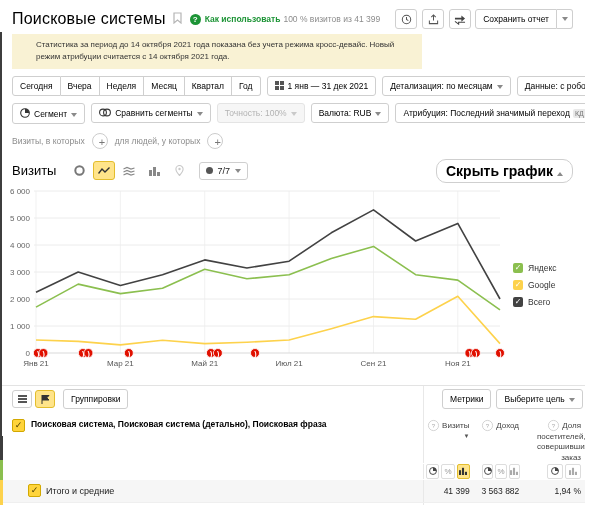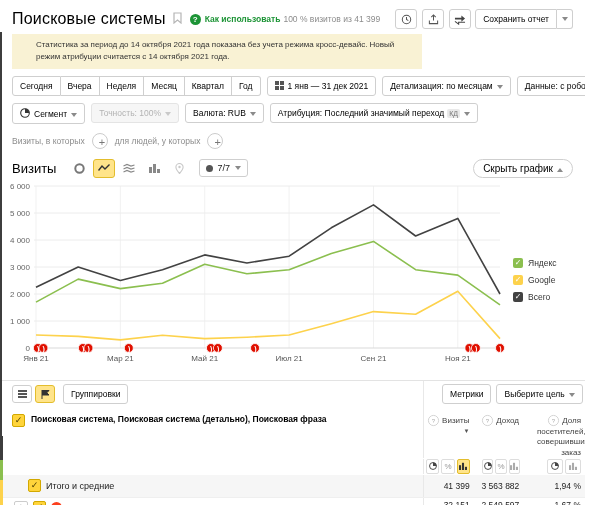--- a/index.html
+++ b/index.html
@@ -40,21 +40,21 @@
   .filters{margin:9px 12px 0 12px;display:flex;align-items:center;gap:7px;color:#8c8c8c;font-size:8.5px;}
   .plus-btn{width:16px;height:16px;border:1px solid #ccc;border-radius:50%;background:#fff;color:#777;
       font-size:11px;line-height:14px;text-align:center;cursor:pointer;}
   
   .chart-head{margin:10px 12px 0 12px;display:flex;align-items:center;}
   .chart-title{font-size:13px;color:#000;margin-right:12px;}
   .ctype{width:20px;height:17px;display:flex;align-items:center;justify-content:center;border:1px solid transparent;
       border-radius:3px;margin-right:3px;cursor:pointer;}
   .ctype.sel{background:#ffe48a;border-color:#e3bd2d;}
   .goal-dd{border:1px solid #cfcfcf;border-radius:3px;padding:3px 6px;display:flex;align-items:center;gap:4px;margin-left:6px;cursor:pointer;}
-  .pill{border:1px solid #cfcfcf;border-radius:10px;padding:3px 9px;font-size:10px;background:#fff;cursor:pointer;}
+  .pill{border:1px solid #cfcfcf;border-radius:10px;padding:3px 9px;font-size:14px;background:#fff;cursor:pointer;font-weight:bold;}
   
   .chart-wrap{display:flex;margin-top:2px;}
   .legend{padding-top:78px;padding-left:8px;}
   .lg-item{display:flex;align-items:center;margin-bottom:7px;cursor:pointer;}
   .swatch{width:10px;height:10px;border-radius:2px;color:#fff;font-size:8px;line-height:10px;text-align:center;margin-right:5px;}
   .lg-label{font-size:8.5px;color:#333;}
   
   .tbl-sep{margin-top:8px;border-top:1px solid #e3e3e3;}
   .rgt{width:162px;border-left:1px solid #e8e8e8;display:flex;align-items:center;box-sizing:border-box;}
   .tbl-controls{display:flex;align-items:center;height:27px;}
@@ -165,20 +165,28 @@
   </div>
 
   <div class="row">
     <button class="btn">
       <span class="ic">
         <svg width="10" height="10" viewBox="0 0 10 10">
             <circle cx="5" cy="5" r="4.3" fill="none" stroke="#333" stroke-width="1.1"></circle>
             <path d="M5 5V.7A4.3 4.3 0 0 1 9.3 5z" fill="#333"></path>
           </svg>
       </span><span>Сегмент</span><span class="caret"></span>
+    </button>
+    <button class="btn">
+      <span class="ic">
+        <svg width="12" height="9" viewBox="0 0 12 9">
+            <circle cx="4" cy="4.5" r="3.4" fill="none" stroke="#333" stroke-width="1.1"></circle>
+            <circle cx="8" cy="4.5" r="3.4" fill="none" stroke="#333" stroke-width="1.1"></circle>
+          </svg>
+      </span><span>Сравнить сегменты</span><span class="caret"></span>
     </button>
     <button class="btn btn-disabled"><span>Точность: 100%</span><span class="caret" style="border-top-color:#c9c9c9;"></span></button>
     <button class="btn"><span>Валюта: RUB</span><span class="caret"></span></button>
     <button class="btn"><span>Атрибуция: Последний значимый переход</span><span class="badge">КД</span><span class="caret"></span></button>
 
   </div>
 
   <div class="filters">
     <span>Визиты, в которых</span>
     <button class="plus-btn">+</button>

